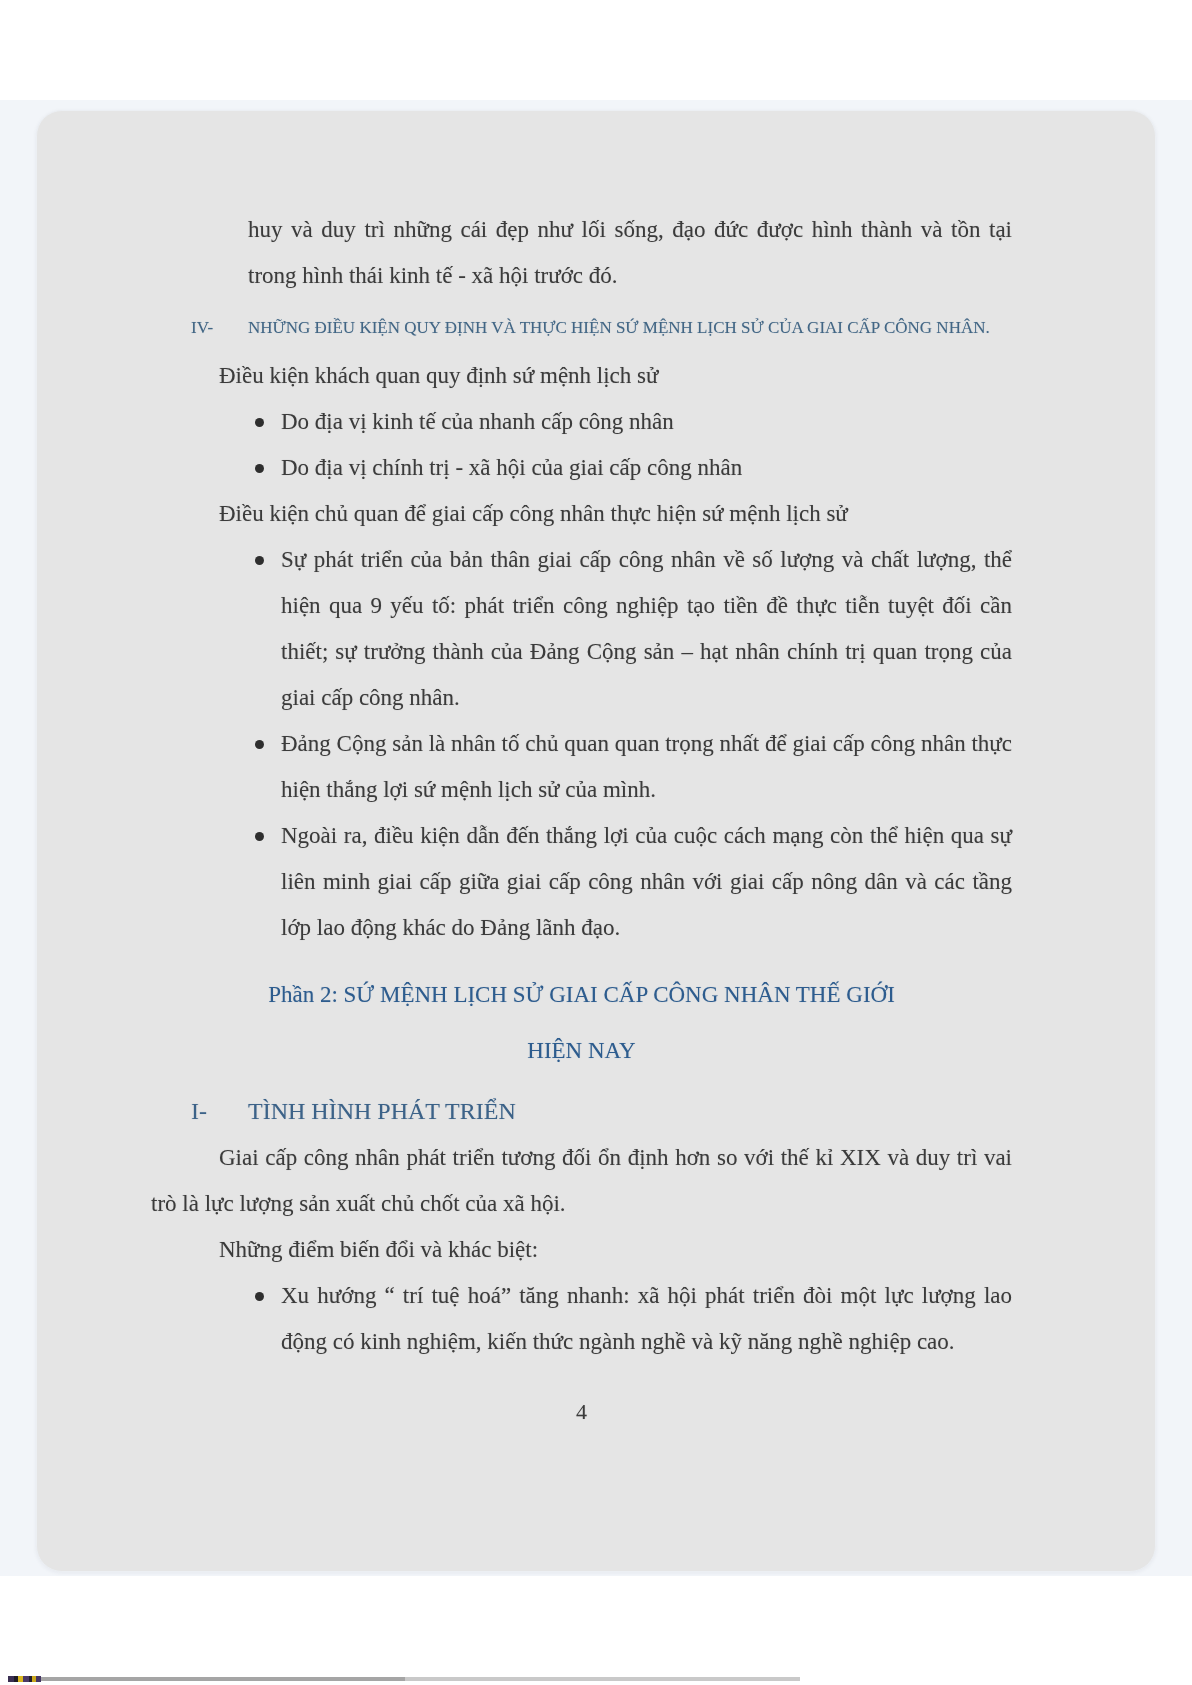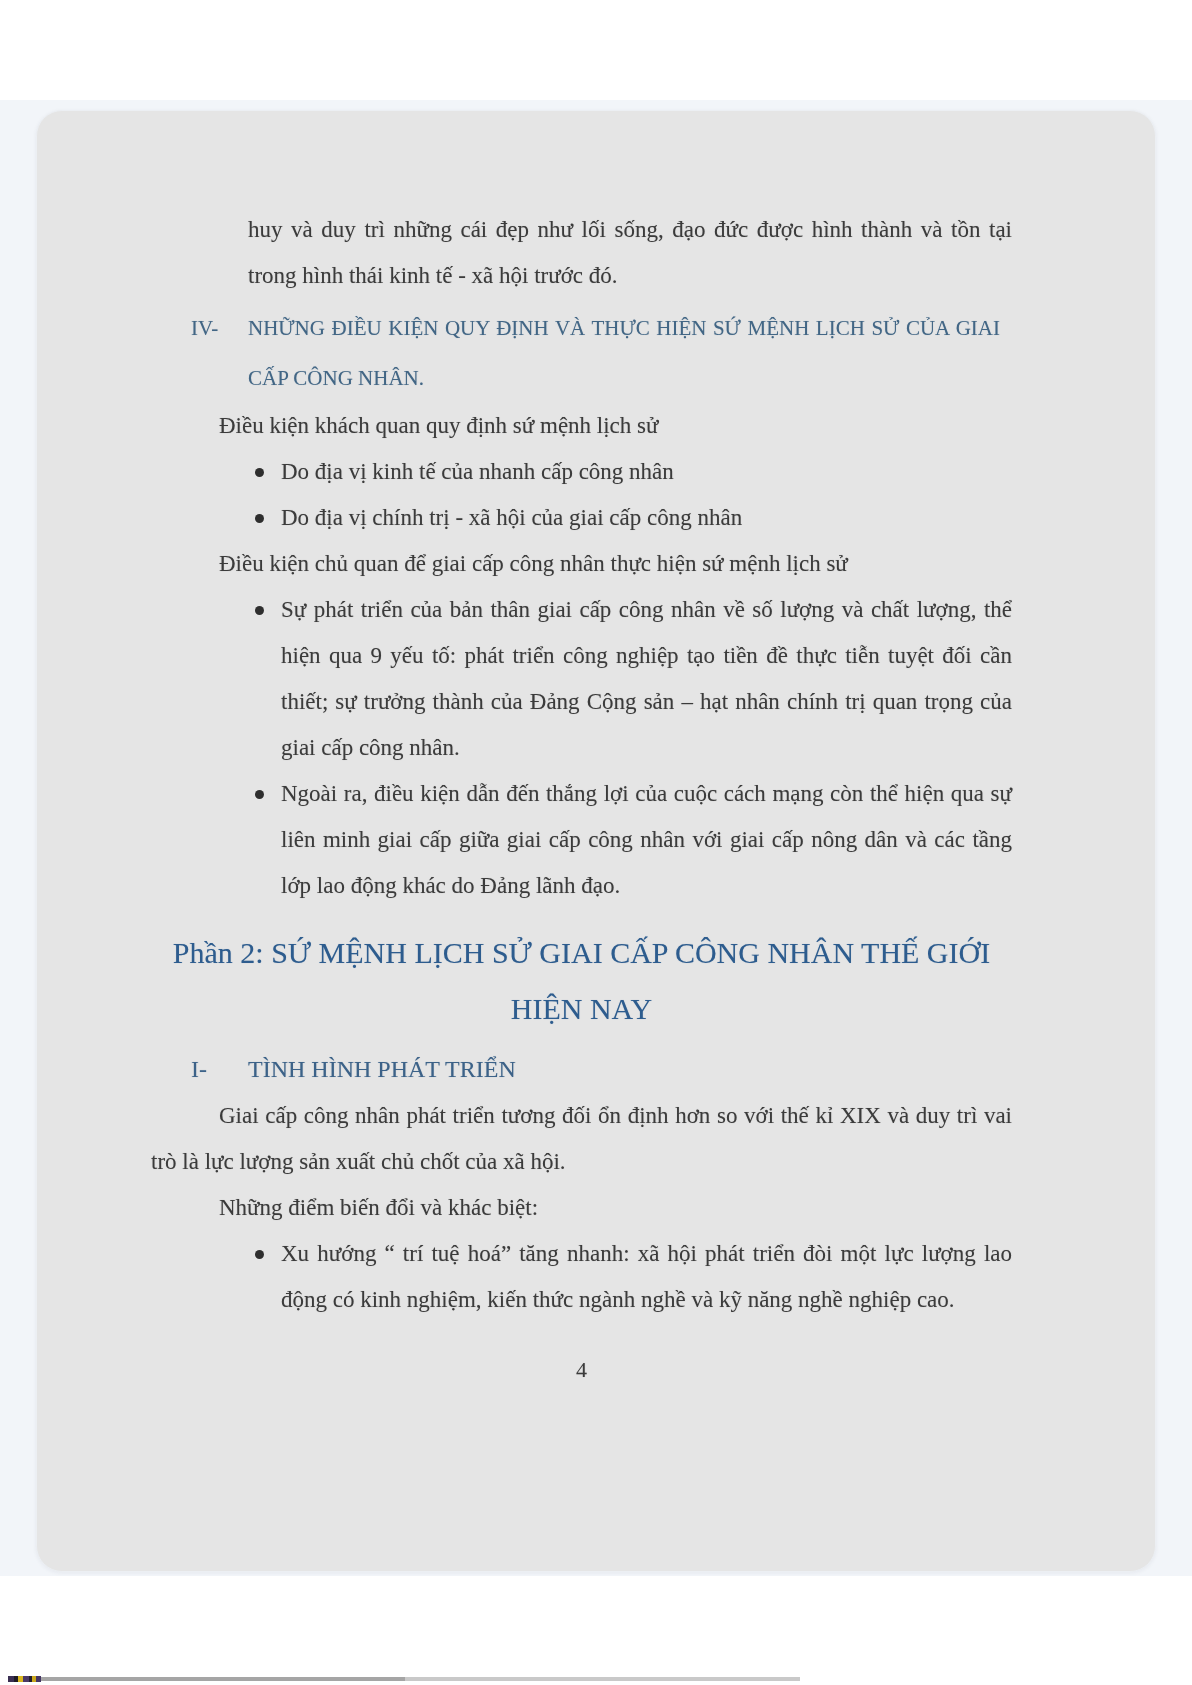--- a/index.html
+++ b/index.html
@@ -28,38 +28,38 @@
     box-sizing:border-box;
     color:#3b3b3b;
     font-size:23px;line-height:46px;
     text-align:justify;
     text-shadow:0 0 1px rgba(70,70,70,.28);
   }
   p{margin:0;}
   .cont{padding-left:97px;}
   .sec-heading{
     display:flex;margin:4px 12px 0 40px;line-height:50px;
-    color:#426685;font-size:21px;
+    color:#426685;font-size:17px;
     text-shadow:0 0 1px rgba(66,102,133,.3);
   }
   .sec-heading .numeral{flex:0 0 57px;}
   .sec-heading .sec-title{flex:1;text-align:justify;}
   .lvl1{padding-left:68px;}
   ul.bullets{list-style:none;margin:0;padding:0;}
   ul.bullets li{position:relative;padding-left:130px;text-align:justify;}
   ul.bullets li .dot{
     position:absolute;left:104px;top:19px;
     width:9px;height:9px;border-radius:50%;
     background:#2e2e2e;
   }
   .part2-heading{
     margin-top:16px;
     text-align:center;
     color:#2d5c8e;
-    font-size:30px;line-height:56px;
+    font-size:23px;line-height:56px;
     text-shadow:0 0 1px rgba(45,92,142,.3);
   }
   .i-heading{
     display:flex;margin:8px 0 0 40px;line-height:48px;
     color:#3c6288;font-size:24px;
     text-shadow:0 0 1px rgba(60,98,136,.3);
   }
   .i-heading .numeral{flex:0 0 57px;}
   .indent{text-indent:68px;}
   .page-number{
@@ -118,20 +118,24 @@
 
       <p class="lvl1">Điều kiện chủ quan để giai cấp công nhân thực hiện sứ mệnh lịch sử</p>
 
       <ul class="bullets">
         <li>
           <span class="dot"></span>
           <span>Sự phát triển của bản thân giai cấp công nhân về số lượng và chất lượng, thể hiện qua 9 yếu tố: phát triển công nghiệp tạo tiền đề thực tiễn tuyệt đối cần thiết; sự trưởng thành của Đảng Cộng sản – hạt nhân chính trị quan trọng của giai cấp công nhân.</span>
         </li>
         <li>
           <span class="dot"></span>
+          <span>Đảng Cộng sản là nhân tố chủ quan quan trọng nhất để giai cấp công nhân thực hiện thắng lợi sứ mệnh lịch sử của mình.</span>
+        </li>
+        <li>
+          <span class="dot"></span>
           <span>Ngoài ra, điều kiện dẫn đến thắng lợi của cuộc cách mạng còn thể hiện qua sự liên minh giai cấp giữa giai cấp công nhân với giai cấp nông dân và các tầng lớp lao động khác do Đảng lãnh đạo.</span>
         </li>
       </ul>
 
       <div class="part2-heading">
         <div>Phần 2: SỨ MỆNH LỊCH SỬ GIAI CẤP CÔNG NHÂN THẾ GIỚI</div>
         <div>HIỆN NAY</div>
       </div>
 
       <div class="i-heading">

